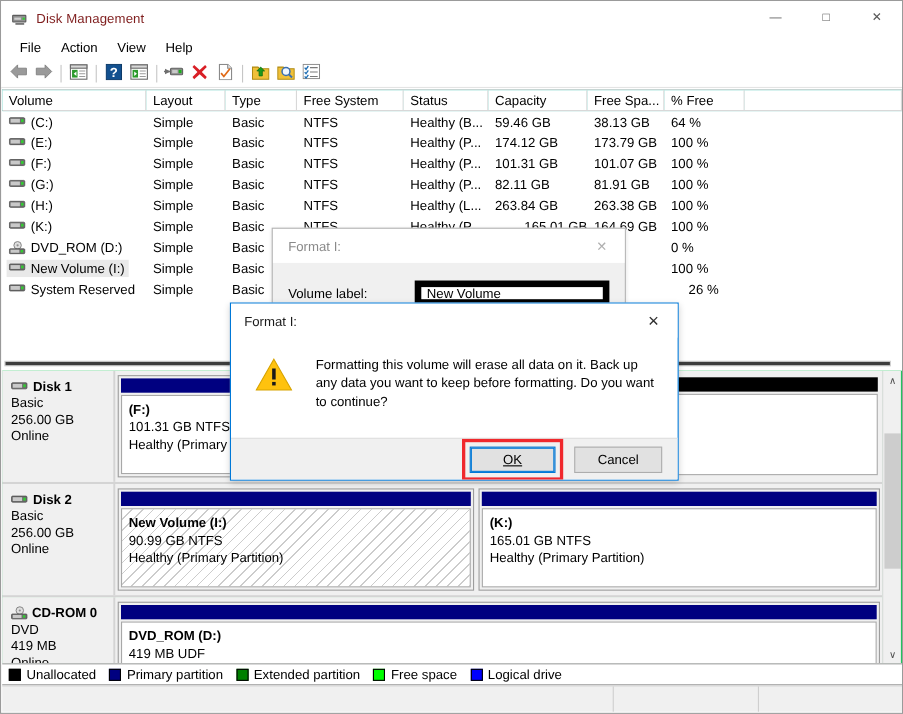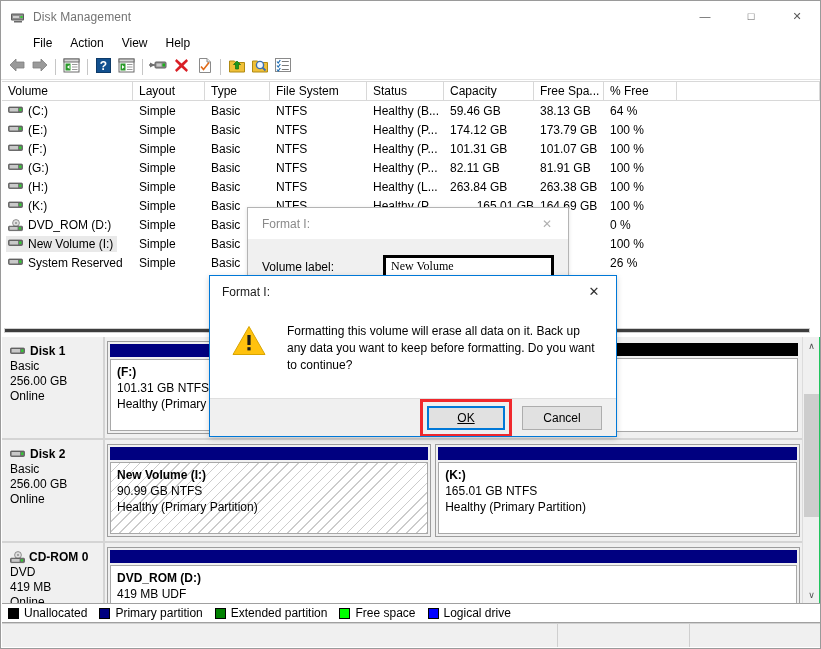--- a/index.html
+++ b/index.html
@@ -35,41 +35,41 @@
     align-items: center;
   }
   #title-icon {
     width: 16px; height: 16px;
     margin-left: 9px; margin-right: 7px;
     position: relative;
     flex: none;
   }
   #title-text {
     font-size: 12px;
-    color: #737373;
+    color: #7f1d1d;
     letter-spacing: 0.1px;
   }
   #window-controls {
     position: absolute;
     right: 0; top: 0;
     height: 31px;
     display: flex;
   }
   .wc-btn {
     width: 46px; height: 31px;
     display: flex; align-items: center; justify-content: center;
   }
   .wc-glyph { color: #5a5a5a; font-size: 11px; line-height: 1; }
 
   
   #menu-bar {
     height: 22px;
     display: flex;
     align-items: center;
-    padding-left: 23px;
+    padding-left: 8px;
     background: #ffffff;
     font-size: 12px;
   }
   .menu-item {
     padding: 2px 9px;
     color: #000;
     cursor: default;
   }
 
   
@@ -327,24 +327,24 @@
   #fd-body {
     padding: 16px 14px 0 14px;
     display: flex;
     align-items: center;
   }
   #fd-label { font-size: 12px; width: 122px; }
   #fd-input {
     flex: 1;
     height: 23px;
     background: #ffffff;
-    border: 3px solid #000000;
+    border: 6px solid #000000;
     font-size: 12px;
     padding: 2px 5px;
-    font-family: Liberation Serif, serif;
+    font-family: Liberation Sans, sans-serif;
     color: #000;
     outline: none;
   }
 
   
   #confirm-dialog {
     position: absolute;
     left: 208px; top: 274px;
     width: 408px; height: 162px;
     background: #ffffff;
@@ -565,21 +565,21 @@
         </svg>
       </span>
     </div>
   </div>
 
   <div id="volume-pane">
     <div id="list-header">
       <div class="col-head" style="width:131px">Volume</div>
       <div class="col-head" style="width:72px">Layout</div>
       <div class="col-head" style="width:65px">Type</div>
-      <div class="col-head" style="width:97px">File System</div>
+      <div class="col-head" style="width:97px">Free System</div>
       <div class="col-head" style="width:77px">Status</div>
       <div class="col-head" style="width:90px">Capacity</div>
       <div class="col-head" style="width:70px">Free Spa...</div>
       <div class="col-head" style="width:73px">% Free</div>
       <div class="col-head" style="width:143px"></div>
     </div>
     <div class="list-rows" id="volume-rows">
         <div class="vrow">
           <div class="vcell vc-volume" style="width: 131px;">
             <div class="vc-volume-inner">
@@ -744,21 +744,21 @@
                 </svg></span>
               <span>System Reserved</span>
             </div>
           </div>
           <div class="vcell" style="width: 72px;">Simple</div>
           <div class="vcell" style="width: 65px;">Basic</div>
           <div class="vcell" style="width: 97px;"></div>
           <div class="vcell" style="width: 77px;"></div>
           <div class="vcell" style="width: 90px;"></div>
           <div class="vcell" style="width: 70px;">MB</div>
-          <div class="vcell" style="width: 73px;">26 %</div>
+          <div class="vcell" style="width: 73px; margin-left: 16px;">26 %</div>
         </div>
       </div>
   </div>
 
   <div id="hsplit">
     <div id="hsplit-track">
       <div id="hsplit-thumb"></div>
     </div>
   </div>
 

